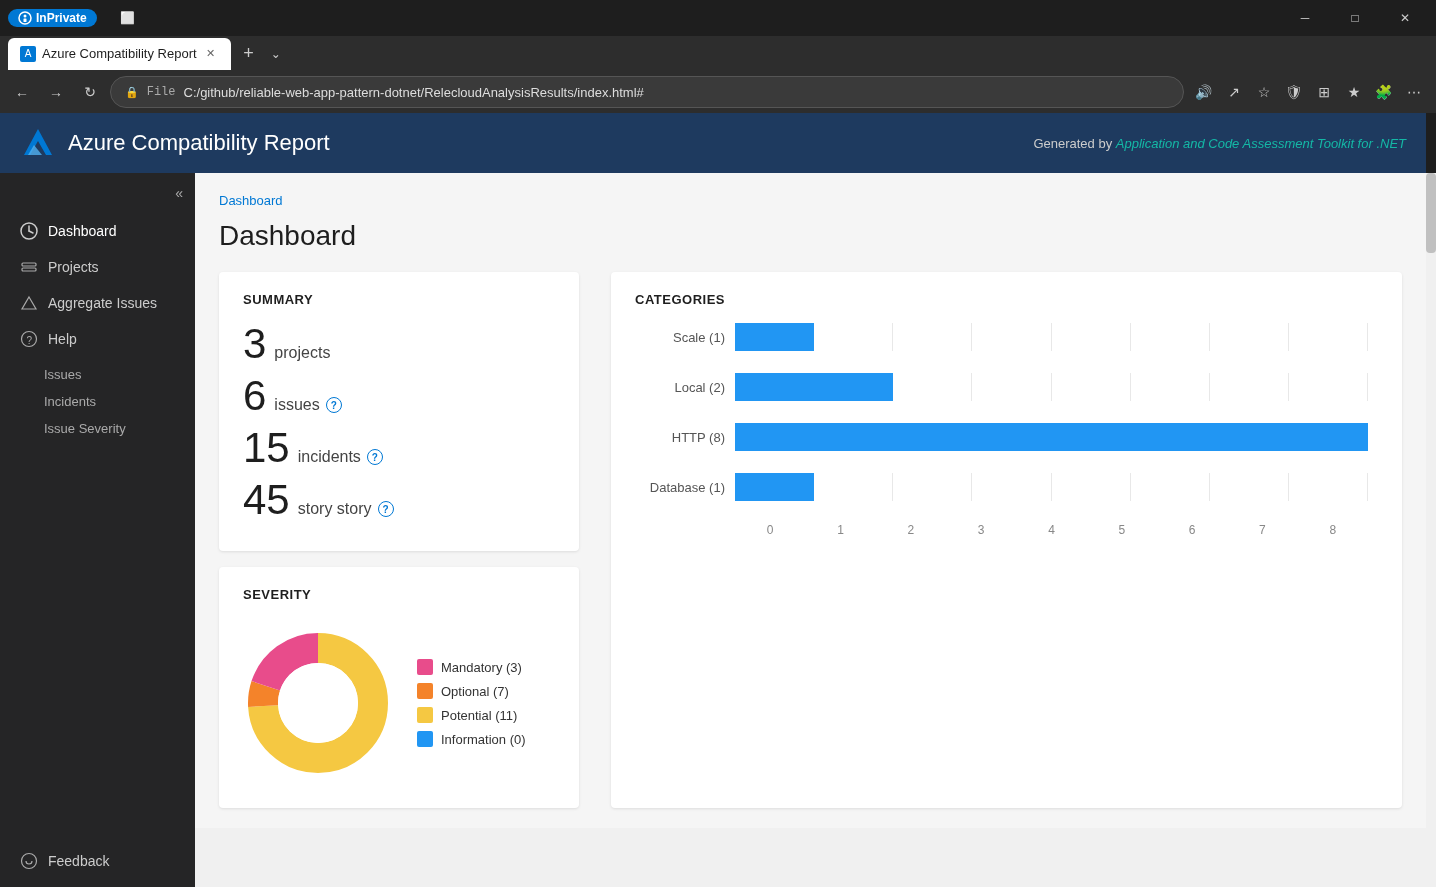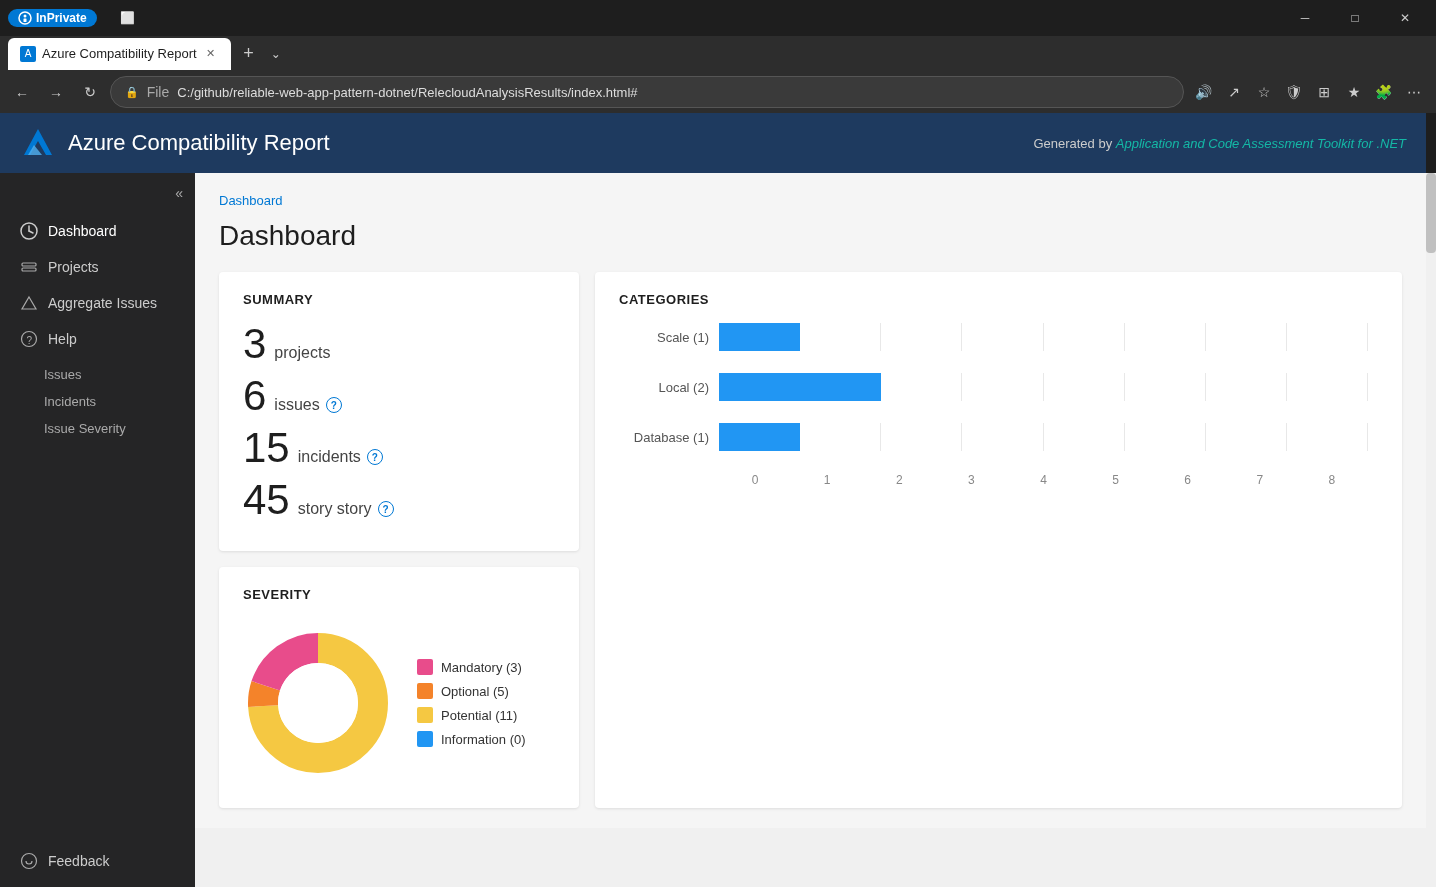--- a/index.html
+++ b/index.html
@@ -43,21 +43,21 @@
     
     .scrollbar { width: 10px; background: #f0f0f0; flex-shrink: 0; position: relative; }
     .scrollbar-thumb { width: 10px; height: 80px; background: #c0c0c0; position: absolute; top: 0; border-radius: 4px; }
 
     
     .content-area { padding: 20px 24px; background: #f5f5f5; }
     .breadcrumb { color: #0078d4; font-size: 13px; margin-bottom: 12px; cursor: pointer; }
     .page-title { font-size: 28px; font-weight: 300; color: #1e1e1e; margin-bottom: 20px; }
 
     
-    .cards-row { display: flex; }
+    .cards-row { display: flex; gap: 16px; }
 
     
     .card { background: #fff; border-radius: 4px; padding: 20px 24px; box-shadow: 0 1px 3px rgba(0,0,0,0.1); }
     .card-title { font-size: 13px; font-weight: 700; color: #1e1e1e; letter-spacing: 0.5px; margin-bottom: 16px; text-transform: uppercase; }
     .summary-card { width: 360px; flex-shrink: 0; }
     .summary-stat { display: flex; align-items: baseline; gap: 8px; margin-bottom: 10px; }
     .stat-number { font-size: 42px; font-weight: 300; color: #1e1e1e; line-height: 1; }
     .stat-label { font-size: 16px; color: #444; display: flex; align-items: center; gap: 6px; }
     .info-icon { width: 16px; height: 16px; border-radius: 50%; border: 1px solid #0078d4; color: #0078d4; display: inline-flex; align-items: center; justify-content: center; font-size: 10px; font-weight: 700; cursor: pointer; }
 
@@ -107,21 +107,21 @@
     <div class="tab-new">+</div>
     <div class="tab-chevron">⌄</div>
   </div>
 
   <div class="address-bar">
     <div class="nav-btn">←</div>
     <div class="nav-btn">→</div>
     <div class="nav-btn">↻</div>
     <div class="address-text" style="flex:1; background:#3a3a3a; border:1px solid #555; border-radius:20px; height:32px; display:flex; align-items:center; padding:0 14px; gap:8px;">
       <span style="color:#aaa; font-size:11px;">🔒</span>
-      <span style="color:#aaa; font-size:14px;">File</span>
+      <span style="color:#aaa; font-size:12px;font-family:Liberation Mono, monospace;">File</span>
       <span style="color:#ddd; font-size:13px;">C:/github/reliable-web-app-pattern-dotnet/RelecloudAnalysisResults/index.html#</span>
     </div>
     <div class="toolbar-icons">
       <div class="toolbar-icon">🔊</div>
       <div class="toolbar-icon">↗</div>
       <div class="toolbar-icon">☆</div>
       <div class="toolbar-icon">🛡</div>
       <div class="toolbar-icon">⊞</div>
       <div class="toolbar-icon">★</div>
       <div class="toolbar-icon">🧩</div>
@@ -259,21 +259,21 @@
                 <circle cx="75" cy="75" r="40" fill="white"></circle>
               </svg>
 
               <div class="legend">
                 <div class="legend-item">
                   <div class="legend-color" style="background:#e84c8b;"></div>
                   <span>Mandatory (3)</span>
                 </div>
                 <div class="legend-item">
                   <div class="legend-color" style="background:#f4832a;"></div>
-                  <span>Optional (5)</span>
+                  <span>Optional (7)</span>
                 </div>
                 <div class="legend-item">
                   <div class="legend-color" style="background:#f5c842;"></div>
                   <span>Potential (11)</span>
                 </div>
                 <div class="legend-item">
                   <div class="legend-color" style="background:#2196f3;"></div>
                   <span>Information (0)</span>
                 </div>
               </div>
@@ -314,20 +314,36 @@
                     <div style="flex:1; border-right:1px solid #e8e8e8;"></div>
                     <div style="flex:1; border-right:1px solid #e8e8e8;"></div>
                     <div style="flex:1; border-right:1px solid #e8e8e8;"></div>
                     <div style="flex:1; border-right:1px solid #e8e8e8;"></div>
                     <div style="flex:1; border-right:1px solid #e8e8e8;"></div>
                 </div>
                 <div style="background:#2196f3; height:100%; width:25%; position:relative; z-index:1;"></div>
               </div>
             </div>
 
+            <div class="bar-row">
+              <div class="bar-label">HTTP (8)</div>
+              <div style="flex:1; position:relative; height:28px;">
+                <div style="position:absolute; top:0; left:0; right:0; bottom:0; display:flex;">
+                  <div style="flex:1; border-right:1px solid #e8e8e8;"></div>
+                    <div style="flex:1; border-right:1px solid #e8e8e8;"></div>
+                    <div style="flex:1; border-right:1px solid #e8e8e8;"></div>
+                    <div style="flex:1; border-right:1px solid #e8e8e8;"></div>
+                    <div style="flex:1; border-right:1px solid #e8e8e8;"></div>
+                    <div style="flex:1; border-right:1px solid #e8e8e8;"></div>
+                    <div style="flex:1; border-right:1px solid #e8e8e8;"></div>
+                    <div style="flex:1; border-right:1px solid #e8e8e8;"></div>
+                </div>
+                <div style="background:#2196f3; height:100%; width:100%; position:relative; z-index:1;"></div>
+              </div>
+            </div>
 
             <div class="bar-row">
               <div class="bar-label">Database (1)</div>
               <div style="flex:1; position:relative; height:28px;">
                 <div style="position:absolute; top:0; left:0; right:0; bottom:0; display:flex;">
                   <div style="flex:1; border-right:1px solid #e8e8e8;"></div>
                     <div style="flex:1; border-right:1px solid #e8e8e8;"></div>
                     <div style="flex:1; border-right:1px solid #e8e8e8;"></div>
                     <div style="flex:1; border-right:1px solid #e8e8e8;"></div>
                     <div style="flex:1; border-right:1px solid #e8e8e8;"></div>

